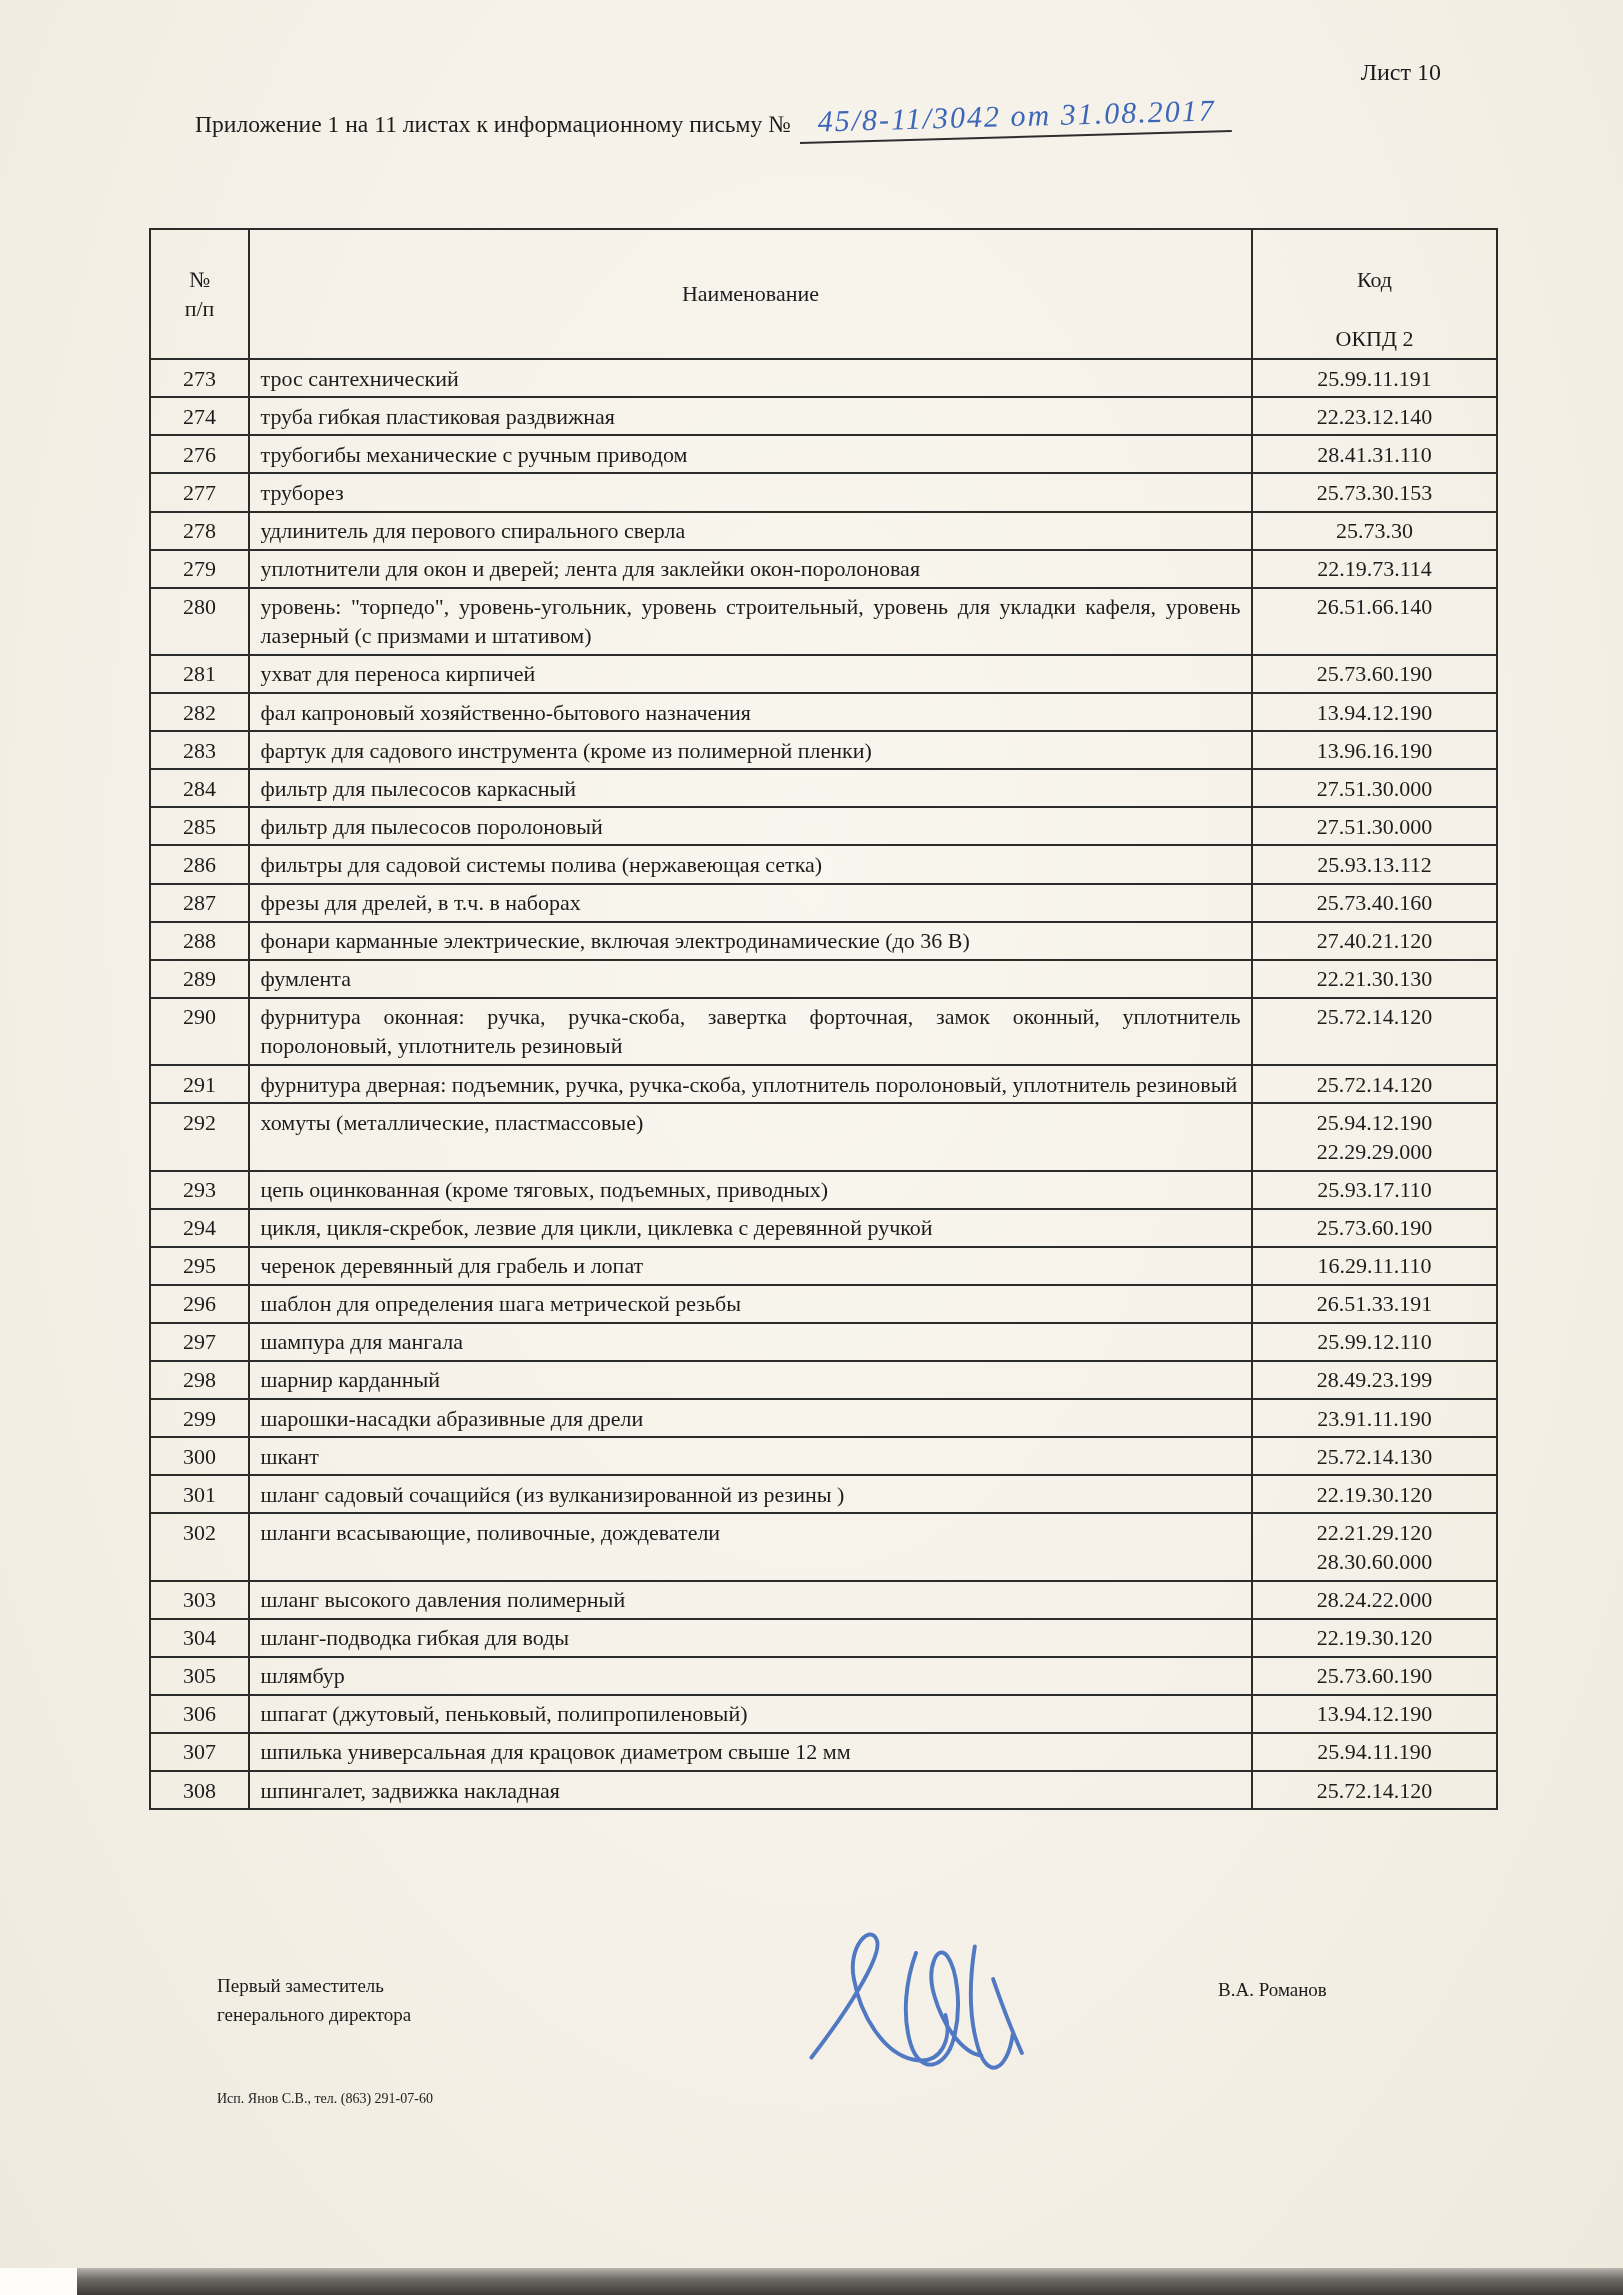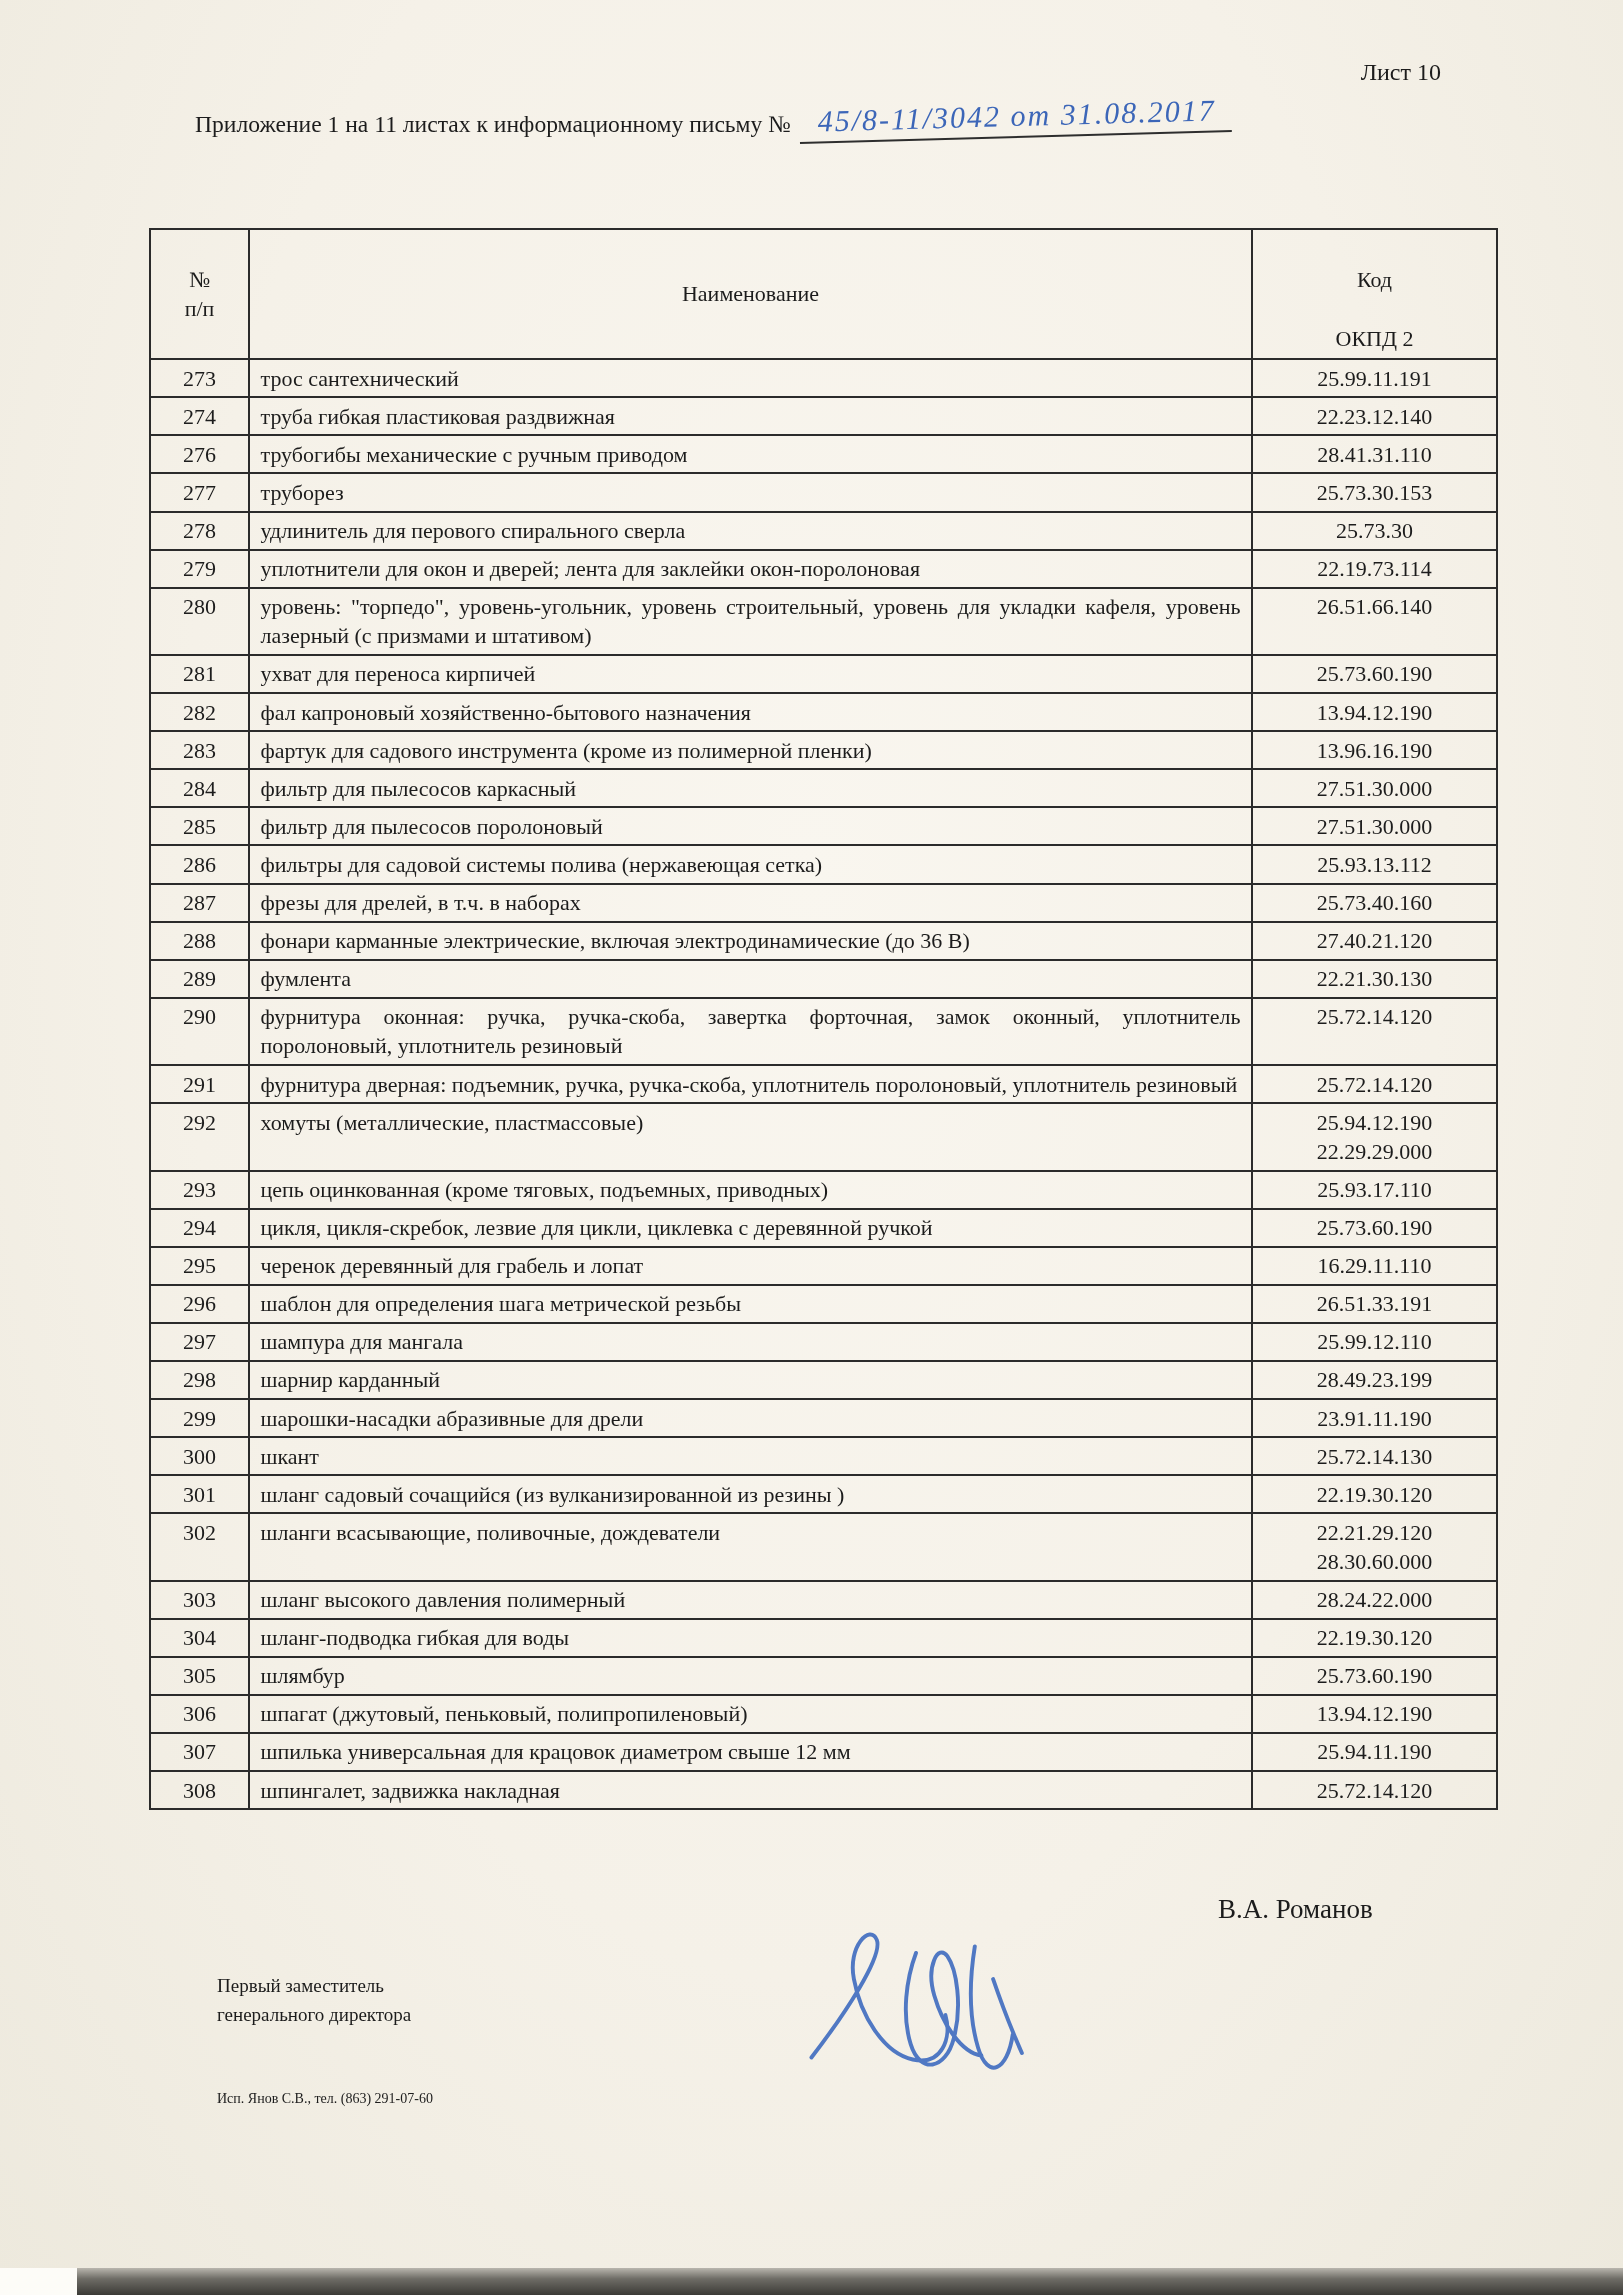--- a/index.html
+++ b/index.html
@@ -56,22 +56,22 @@
   }
   .products thead th { padding-top: 5.2px; padding-bottom: 5.2px; text-align: center; vertical-align: middle; }
   .c-num  { width: 99px; text-align: center; padding-left: 2.6px; padding-right: 2.6px; }
   td.c-name { text-align: justify; }
   .c-code { width: 245px; text-align: center; white-space: pre-line; }
   .footer-left {
     position: absolute; top: 1972px; left: 217px;
     font-size: 19px; line-height: 1.5;
   }
   .signer-name {
-    position: absolute; top: 1894px; left: 1218px;
-    font-size: 27px;
+    position: absolute; top: 1979px; left: 1218px;
+    font-size: 19px;
     font-family: Liberation Serif, serif;
   }
   .executor {
     position: absolute; top: 2091px; left: 217px;
     font-size: 14px;
   }
   .signature {
     position: absolute; top: 1917px; left: 785px;
   }
   .scan-edge {

